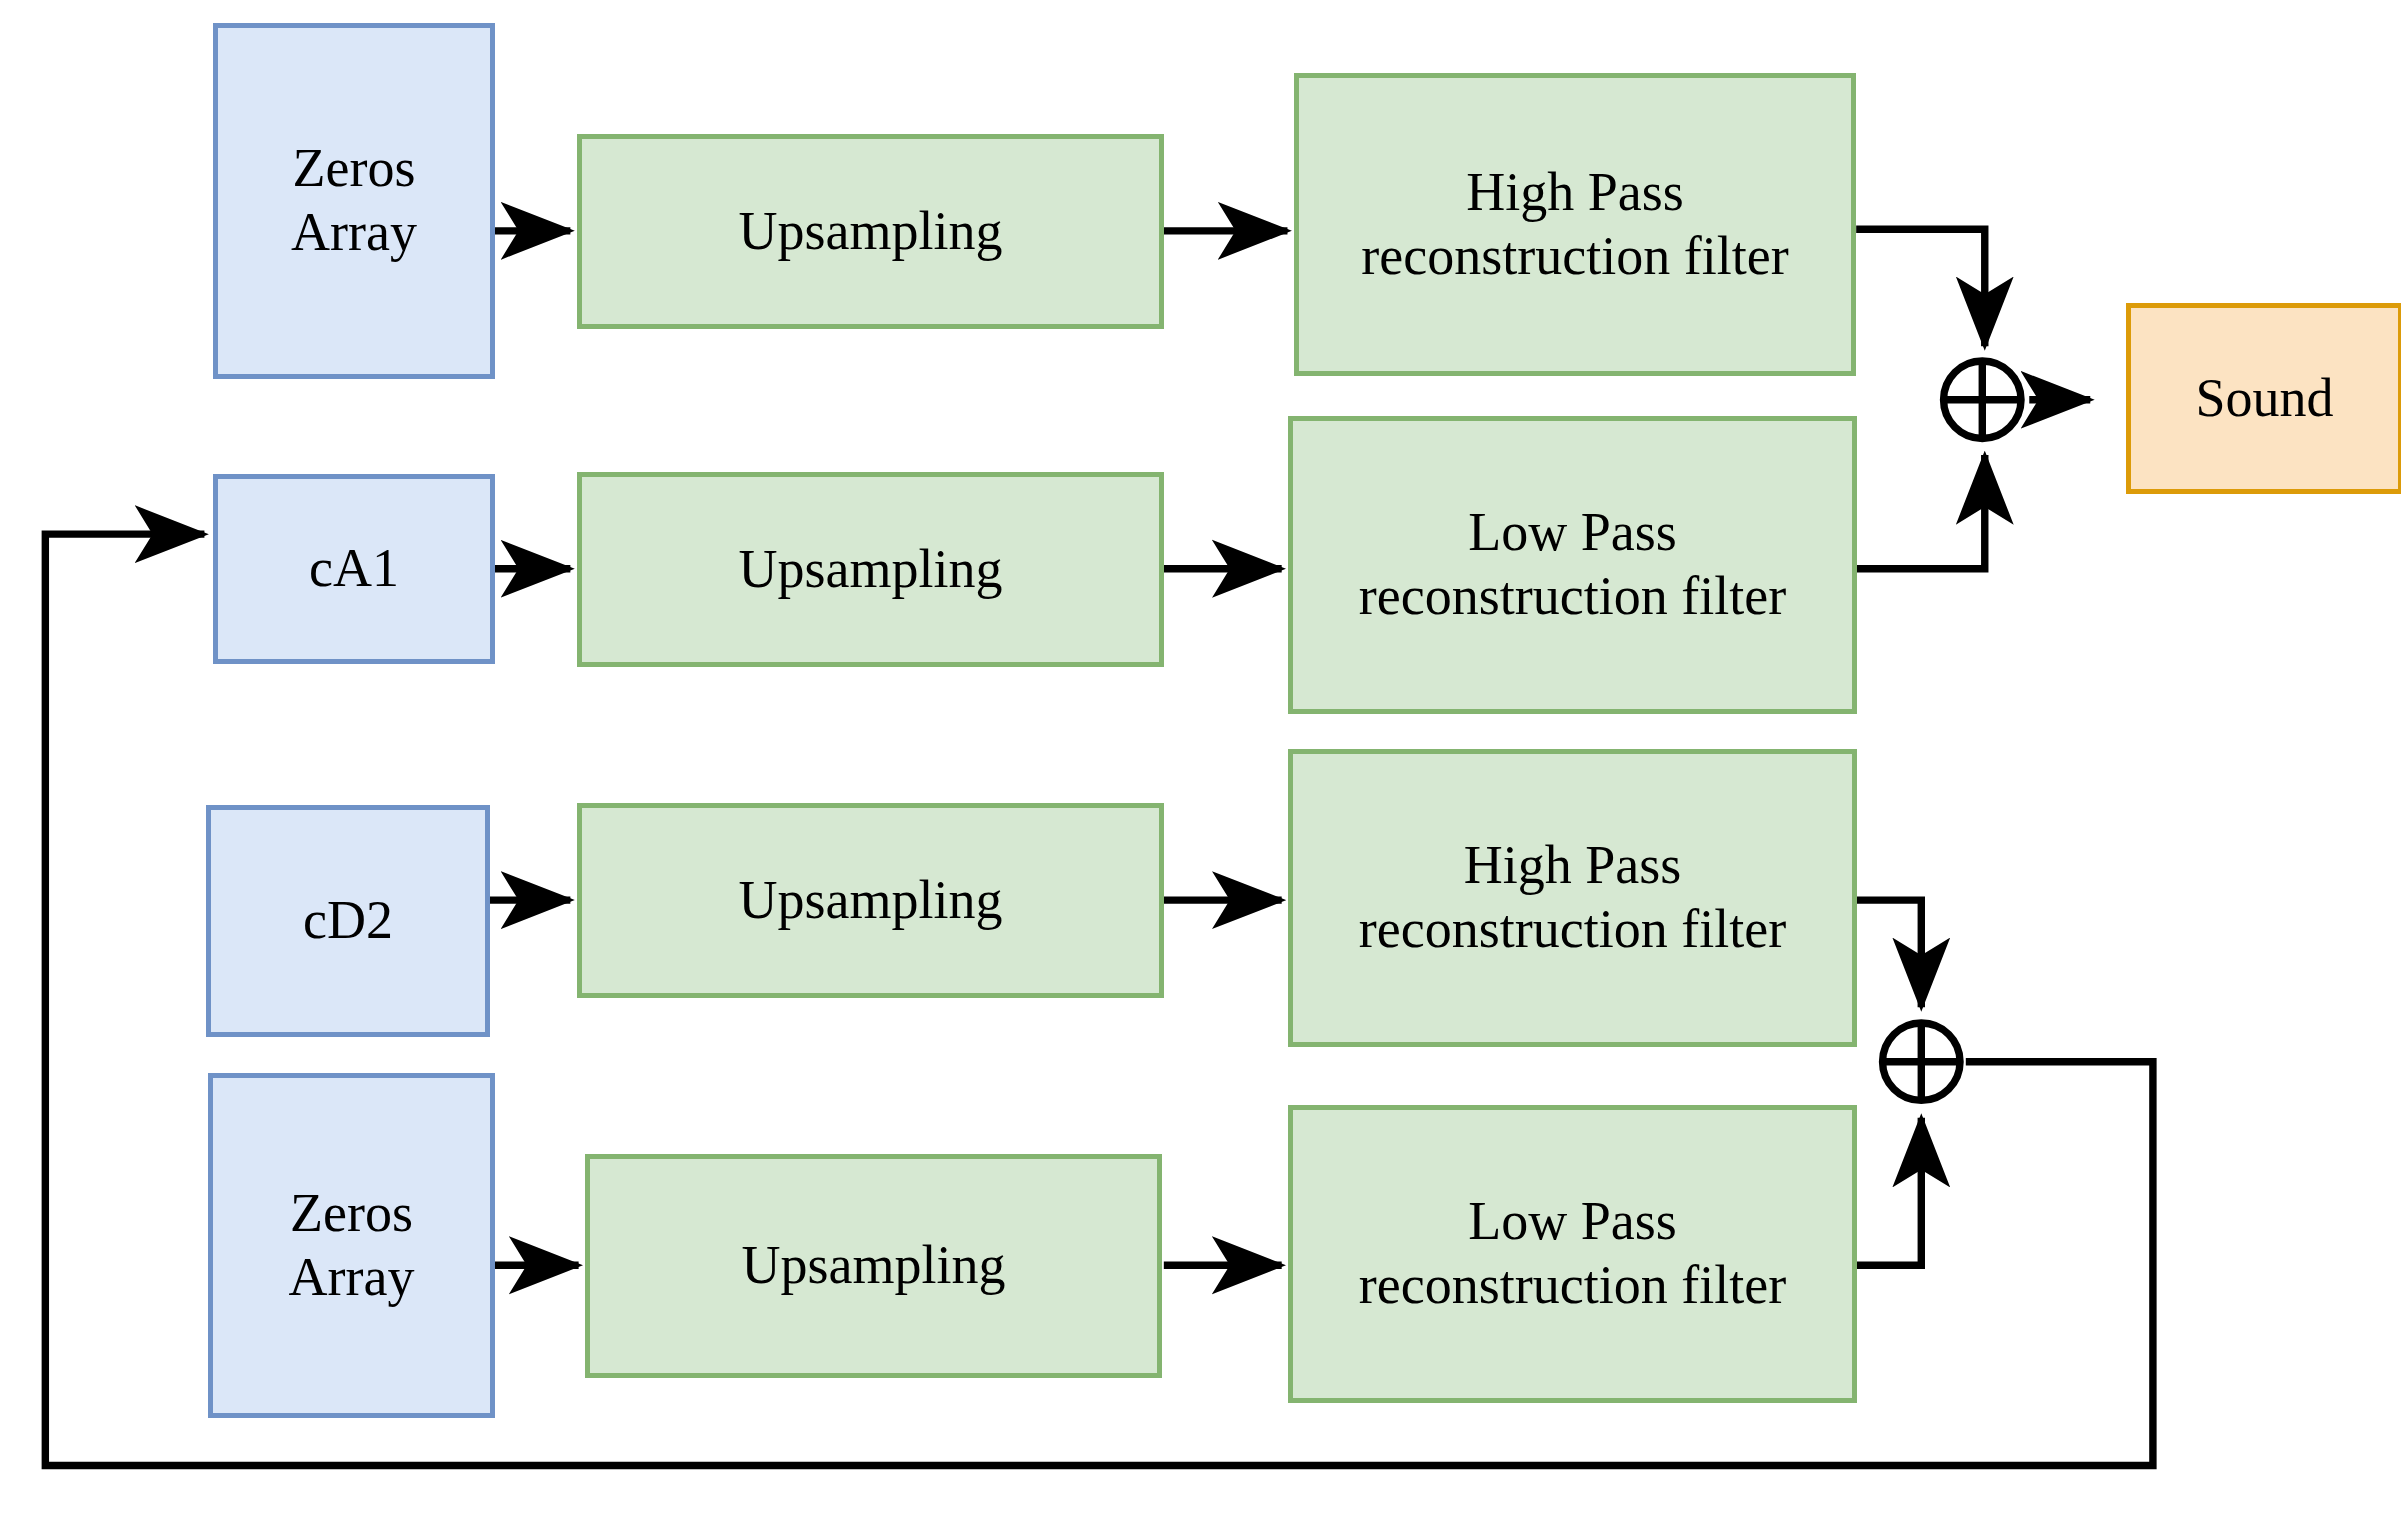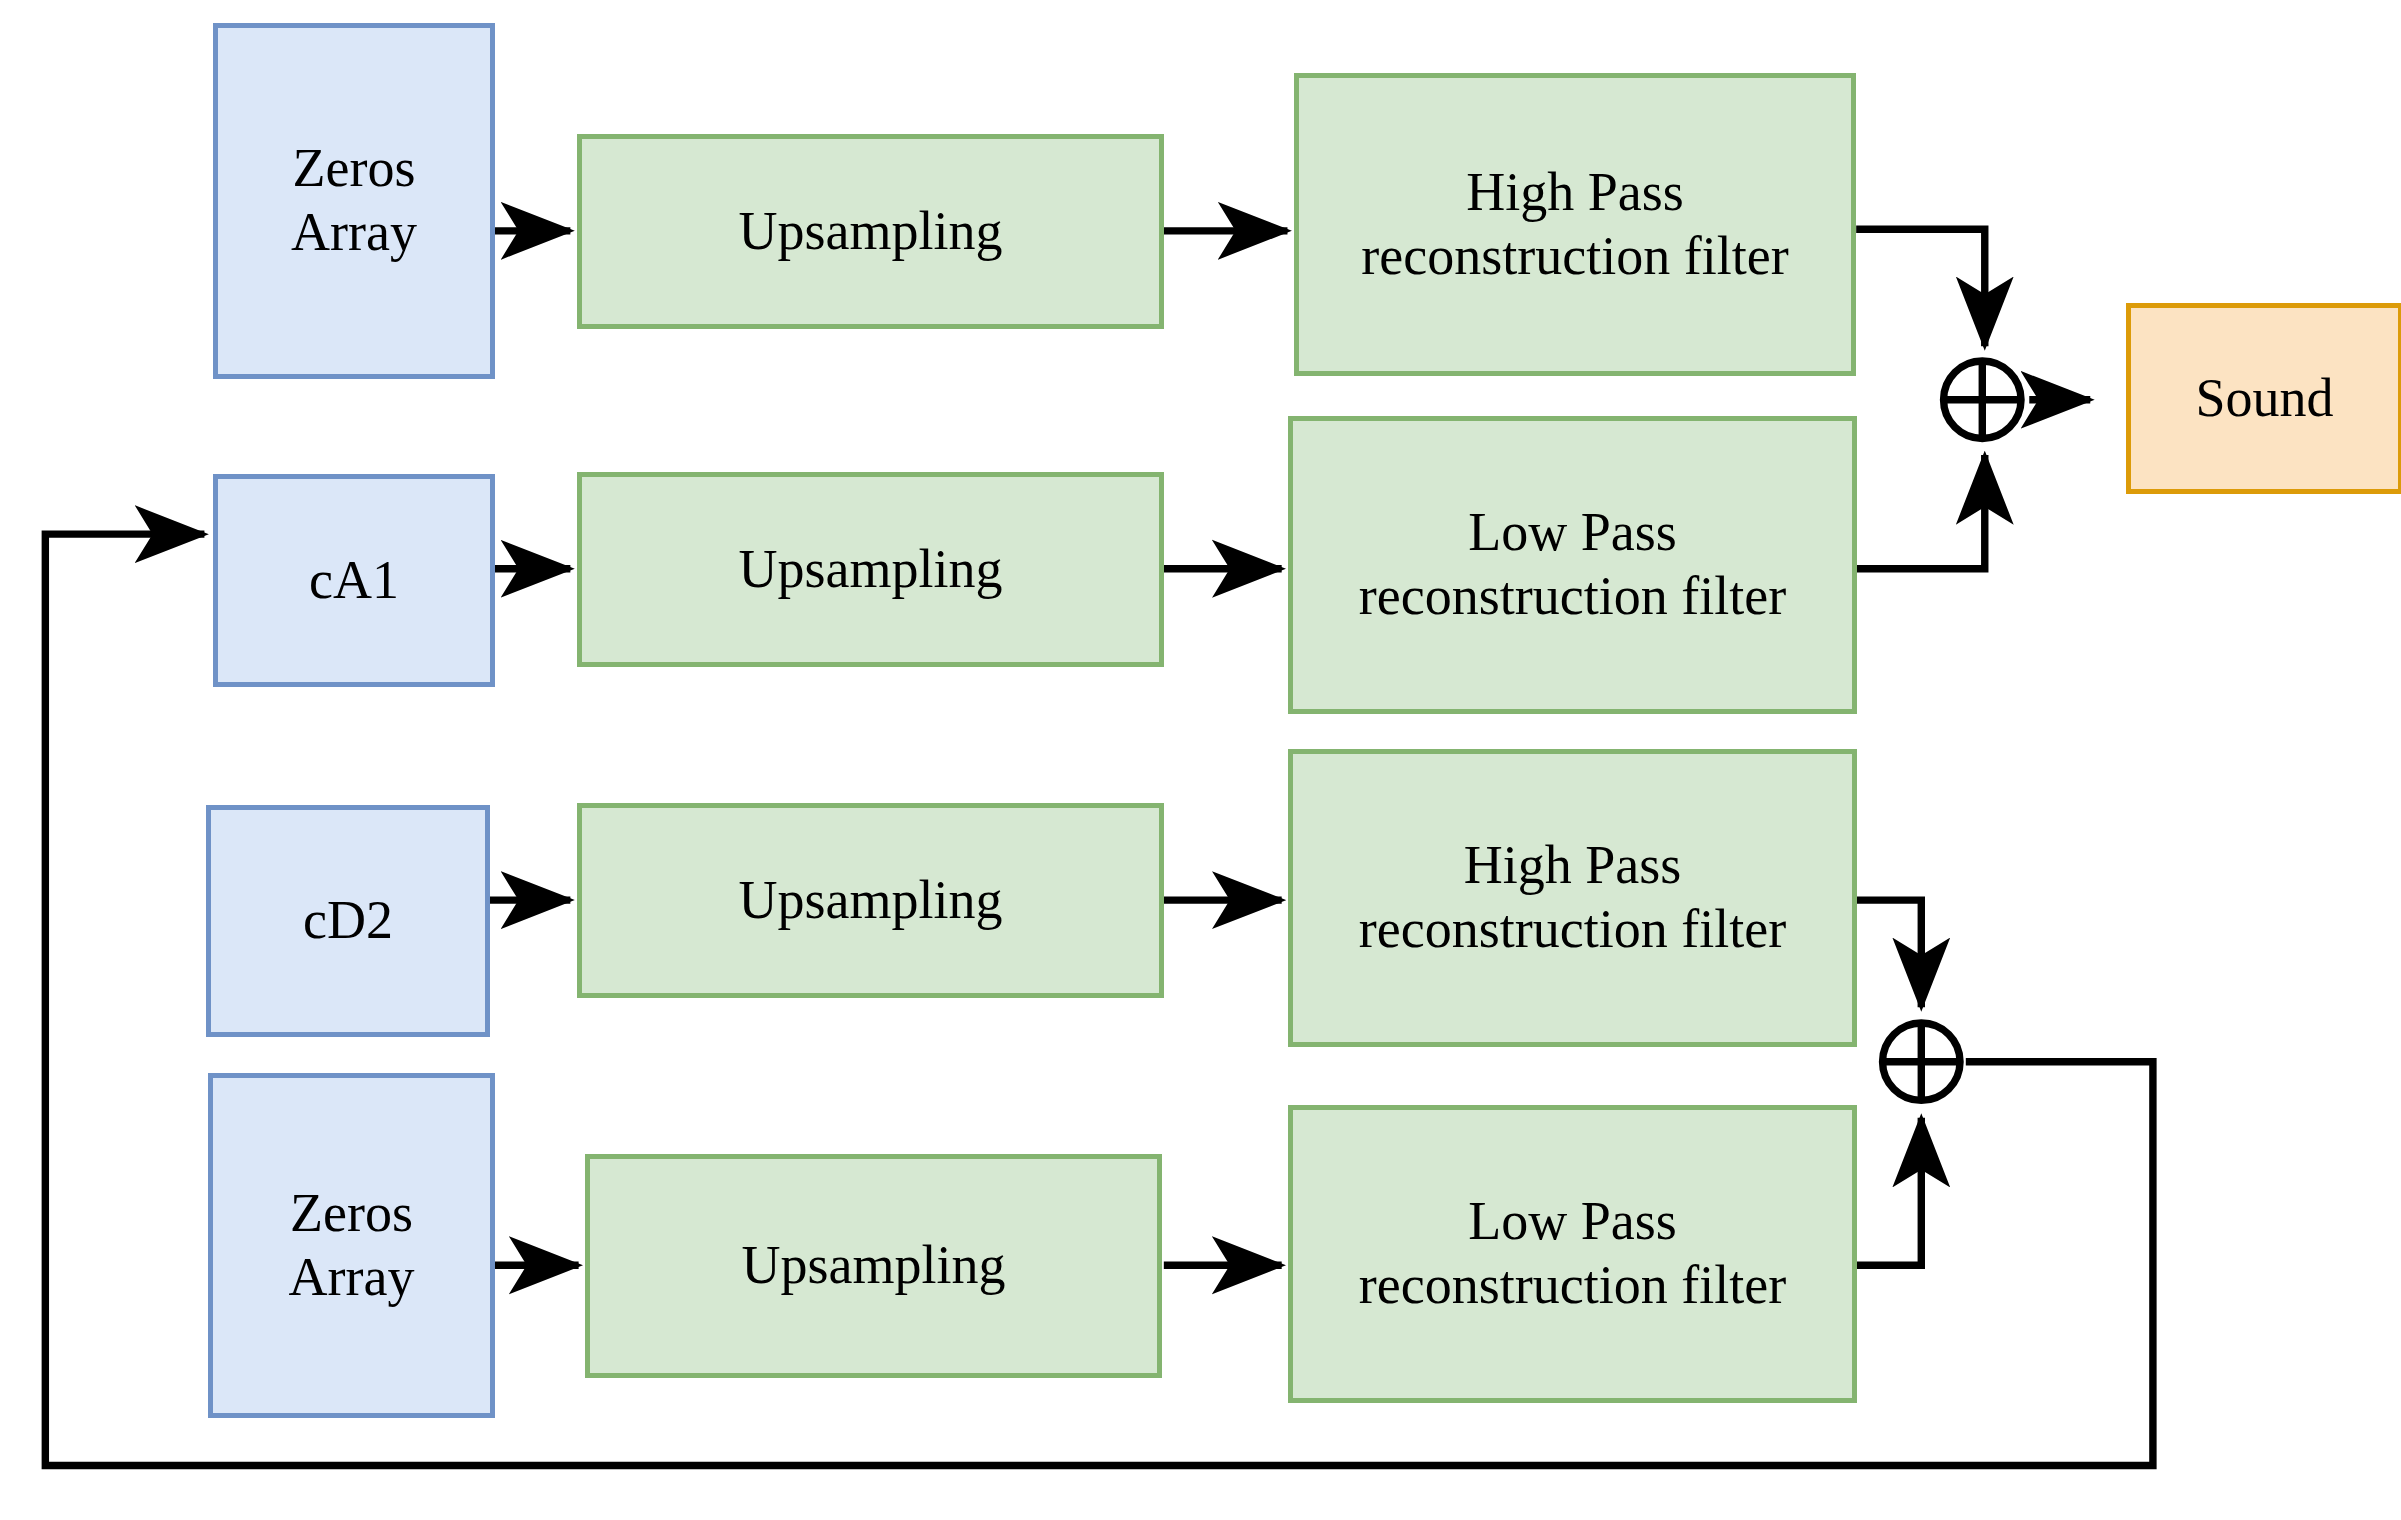--- a/index.html
+++ b/index.html
@@ -65,21 +65,21 @@
 Array</span>
   </div>
   <div class="node node-green" style="left:577px;top:134px;width:587px;height:195px;">
     <span class="label fs-xl">Upsampling</span>
   </div>
   <div class="node node-green" style="left:1294px;top:73px;width:562px;height:303px;">
     <span class="label fs-xl">High Pass
 reconstruction filter</span>
   </div>
 
-  <div class="node node-blue" style="left:213px;top:474px;width:282px;height:213px;">
+  <div class="node node-blue" style="left:213px;top:474px;width:282px;height:190px;">
     <span class="label fs-xl">cA1</span>
   </div>
   <div class="node node-green" style="left:577px;top:472px;width:587px;height:195px;">
     <span class="label fs-xl">Upsampling</span>
   </div>
   <div class="node node-green" style="left:1288px;top:416px;width:569px;height:298px;">
     <span class="label fs-xl">Low Pass
 reconstruction filter</span>
   </div>
 

